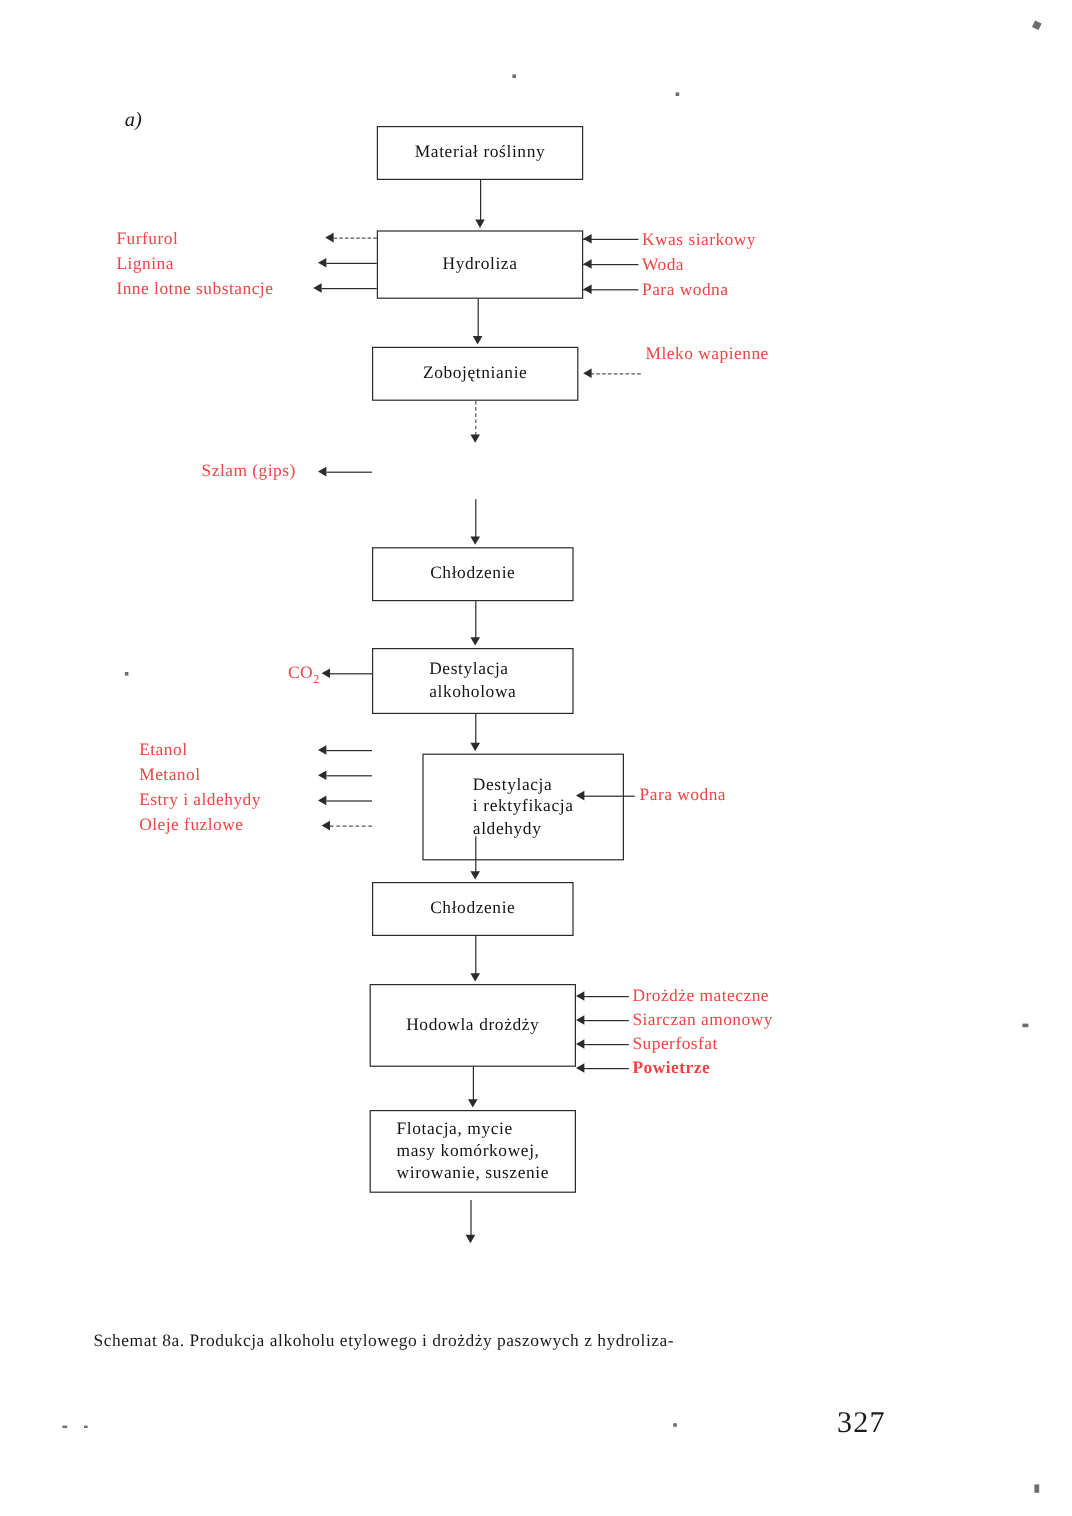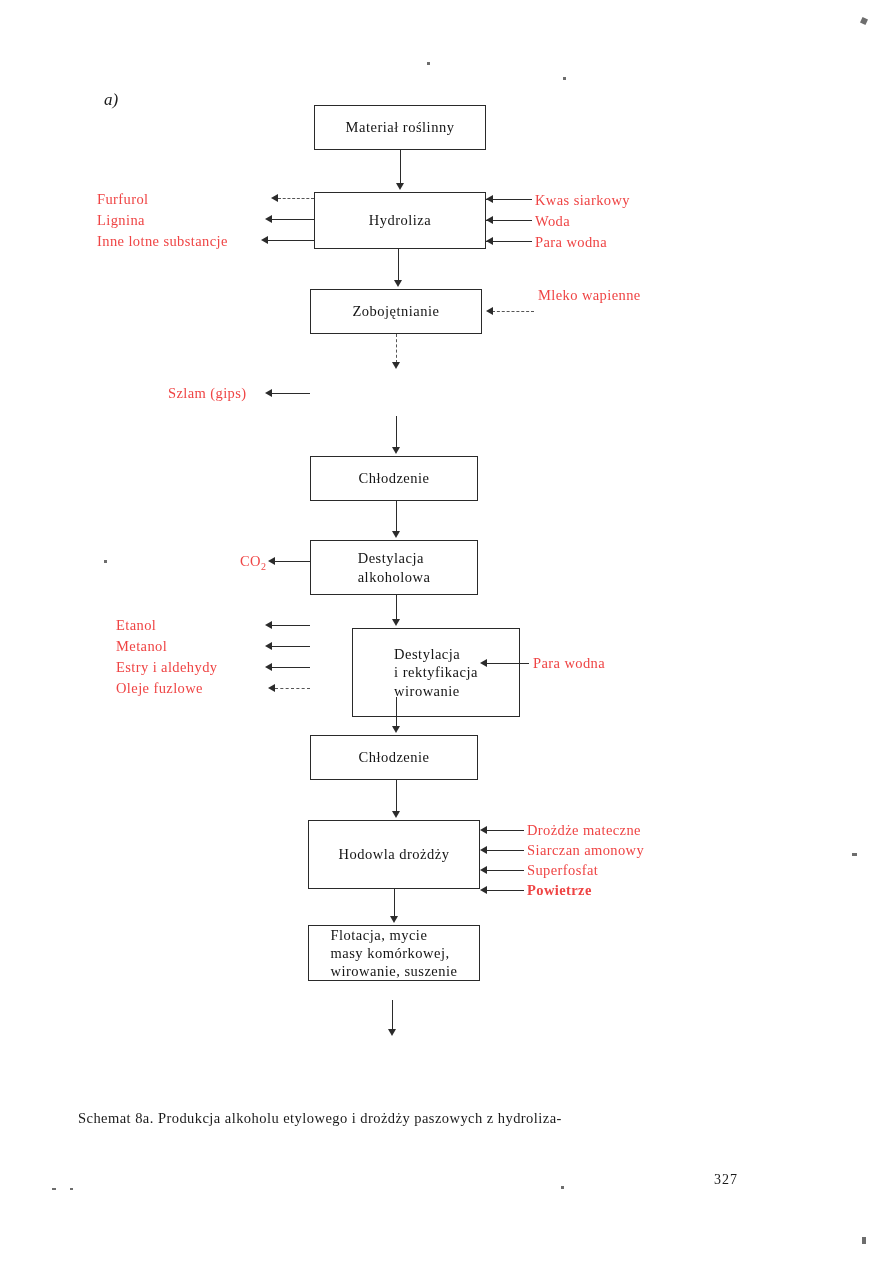--- a/index.html
+++ b/index.html
@@ -102,21 +102,21 @@
     letter-spacing: 0.45px;
     text-align: center;
   }
   .caption .l1 { text-align: left; }
   .caption .l2 { text-align: center; }
 
   .page-number {
     position: absolute;
     right: 155px;
     top: 1172px;
-    font-size: 14px;
+    font-size: 25px;
     letter-spacing: 1px;
   }
 
   .sub { font-size: 10px; vertical-align: sub; }
 
   .speck {
     position: absolute;
     background: #6d6d6d;
   }
 </style>
@@ -156,37 +156,37 @@
     <div class="lines">
       <div>Destylacja</div>
       <div>alkoholowa</div>
     </div>
   </div>
 
   <div class="box" style="left:324px; top:628px; width:168px; height:89px;margin-left:28px;">
     <div class="lines">
       <div>Destylacja</div>
       <div>i  rektyfikacja</div>
-      <div>wirowanie</div>
+      <div>aldehydy</div>
     </div>
   </div>
 
   <div class="box" style="left:310px; top:735px; width:168px; height:45px;">
     <div class="lines">
         <div>Chłodzenie</div>
       </div>
   </div>
 
   <div class="box" style="left:308px; top:820px; width:172px; height:69px;">
     <div class="lines">
         <div>Hodowla drożdży</div>
       </div>
   </div>
 
-  <div class="box" style="left:308px; top:925px; width:172px; height:56px;">
+  <div class="box" style="left:308px; top:925px; width:172px; height:69px;">
     <div class="lines">
       <div>Flotacja, mycie</div>
       <div>masy komórkowej,</div>
       <div>wirowanie, suszenie</div>
     </div>
   </div>
 
 
   <div class="vline" style="left:400px; top:150px; height:35px;"></div>
   <div class="arrow-down" style="left:396px; top:183px;"></div>

